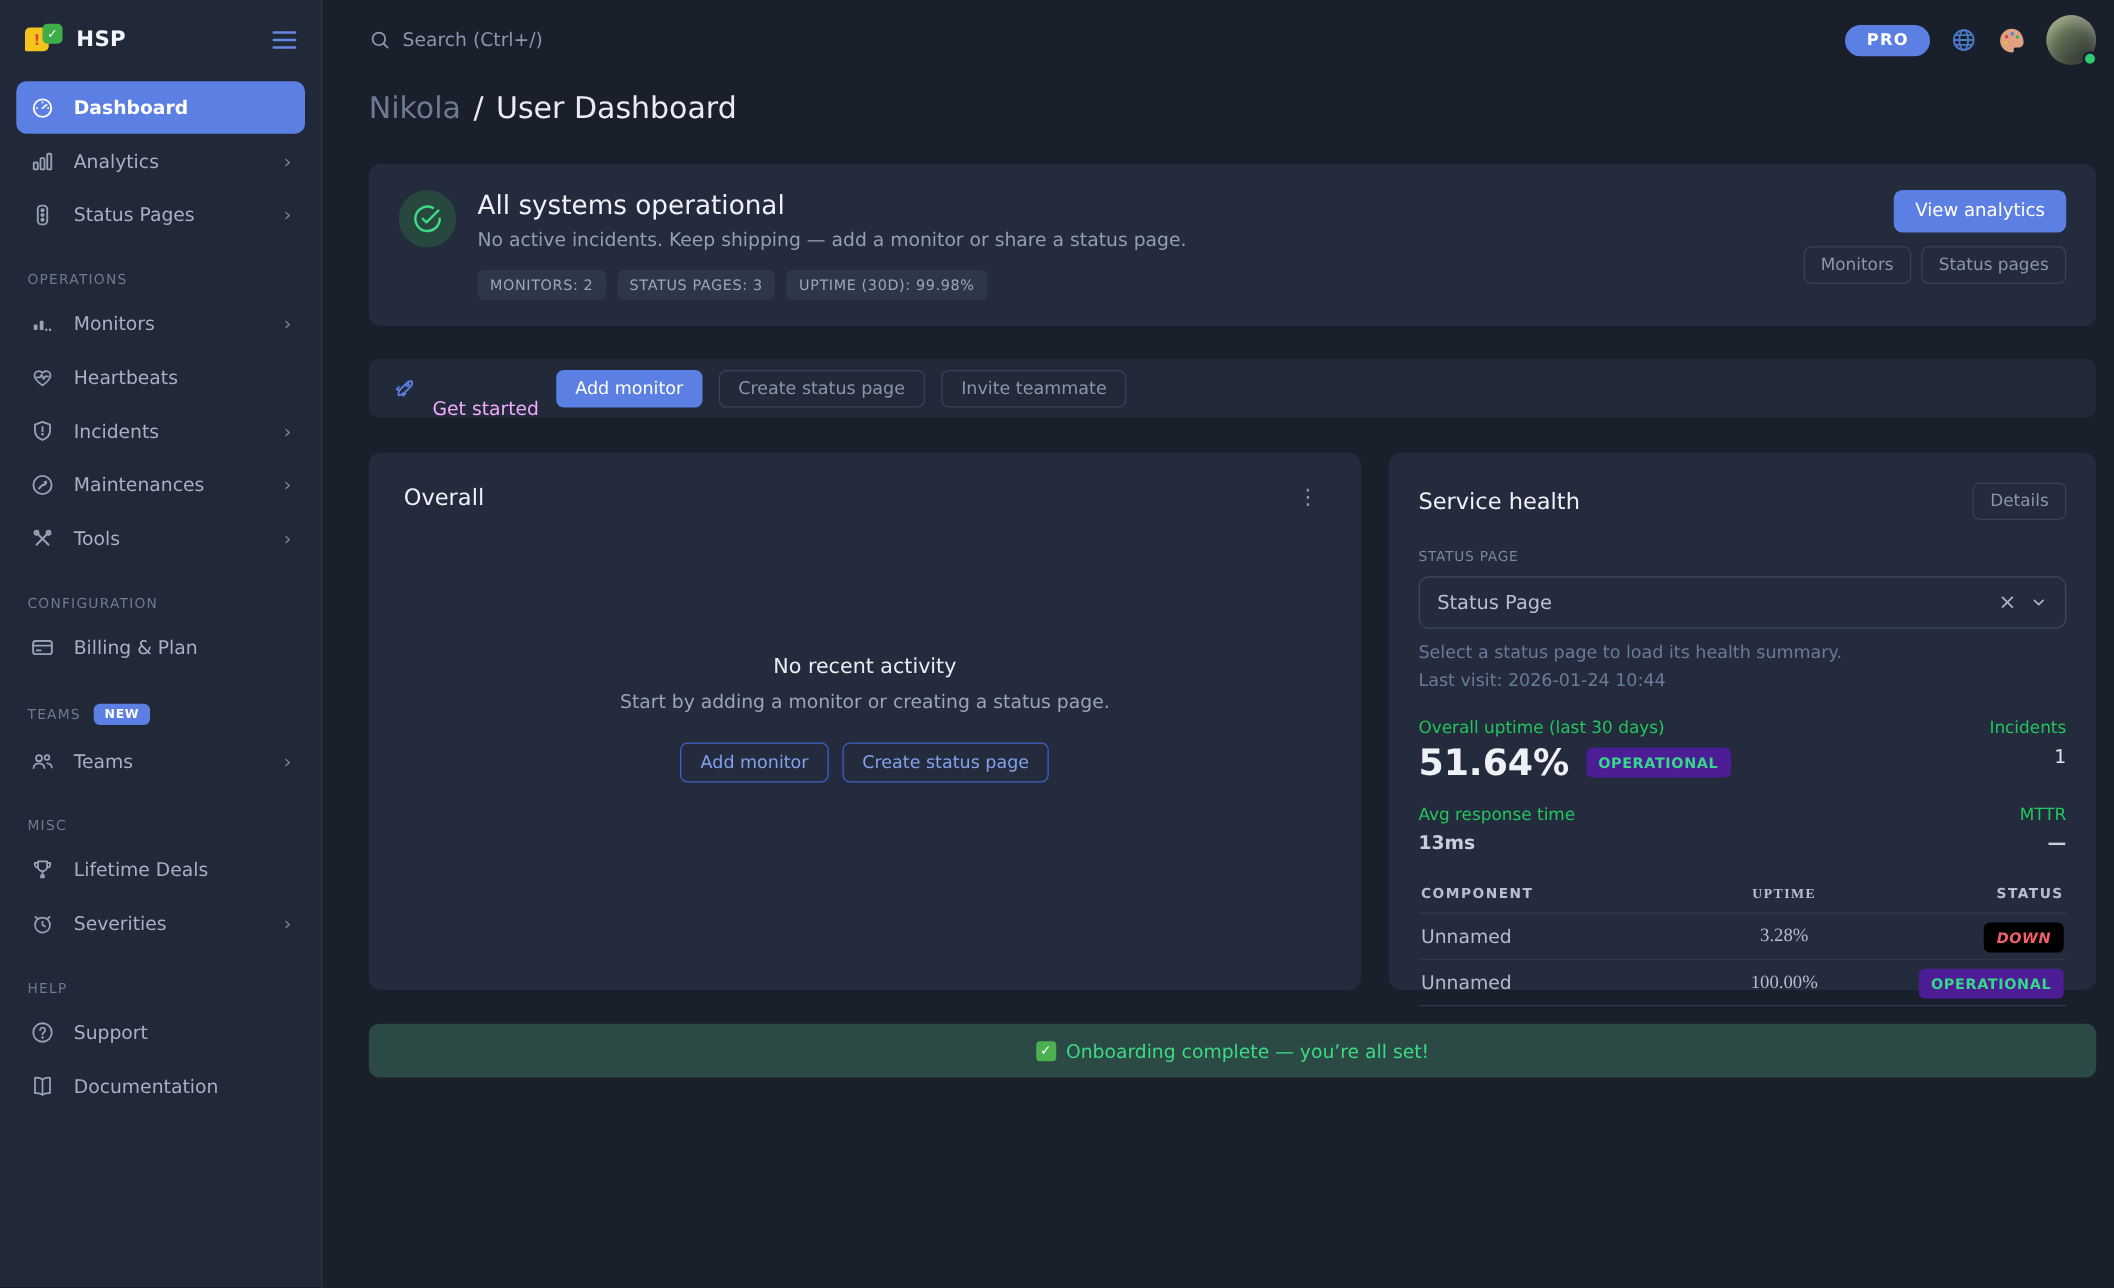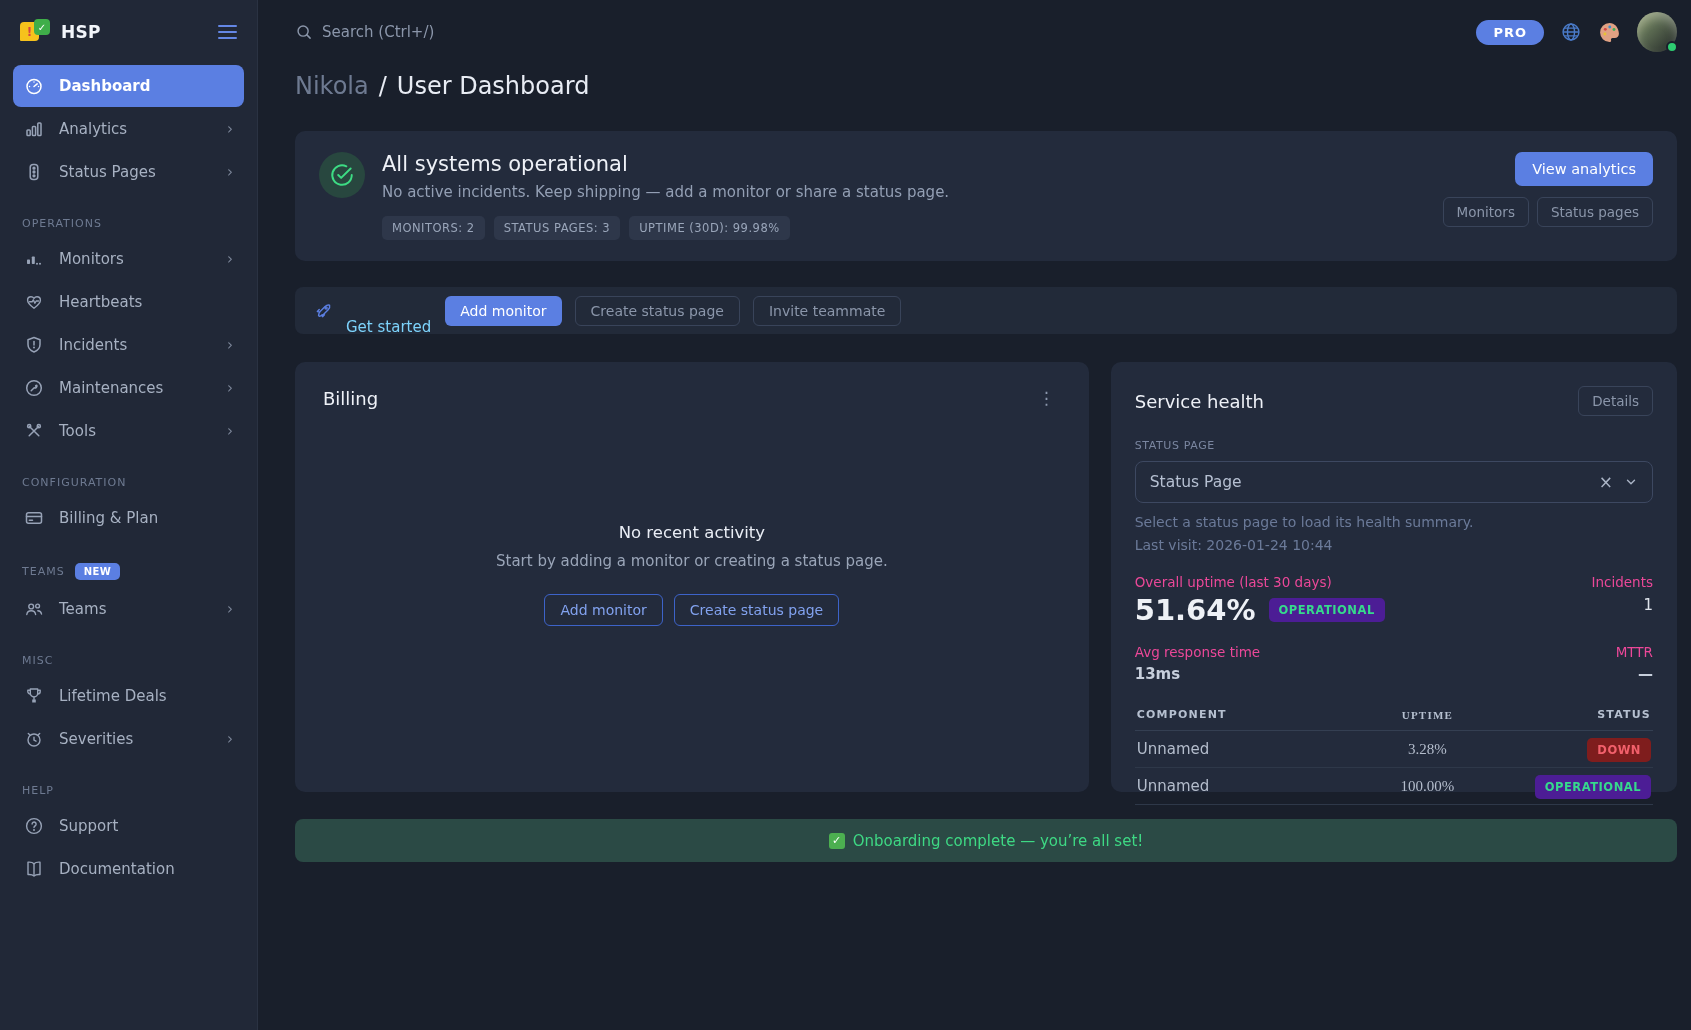--- a/index.html
+++ b/index.html
@@ -100,21 +100,21 @@
     background:transparent; border:1px solid #39445a; color:#8b96aa;
     font-size:13.5px; padding:6px 13px; border-radius:6px;
   }
   .hero-right .row { display:flex; gap:8px; }
 
   
   .get-started {
     margin-top:26px; background:#222a39; border-radius:8px; height:47px;
     display:flex; align-items:center; padding:0 19px; gap:13px;
   }
-  .gs-label { color:#7dd3fc; margin-right:1px;margin-top:32px; }
+  .gs-label { color:#f0abfc; margin-right:1px;margin-top:32px; }
   .btn-sm-primary { background:#5b7fe2; color:#fff; font-size:14px; padding:7px 15px; border-radius:6px; }
   .btn-sm-ghost {
     background:transparent; border:1px solid #39445a; color:#8b96aa;
     font-size:14px; padding:6px 15px; border-radius:6px;
   }
 
   
   .cards { margin-top:28px; display:flex; gap:22px; }
   .card { background:#232b3c; border-radius:10px; height:430px; }
   .card-activity { flex:800; display:flex; flex-direction:column; padding:26px 28px; }
@@ -138,26 +138,26 @@
     margin-top:9px; height:42px; border:1px solid #3d4861; border-radius:8px;
     display:flex; align-items:center; padding:0 14px; cursor:pointer;
   }
   .select .val { color:#b6c0d2; font-size:15.5px; }
   .select .tools { margin-left:auto; display:flex; align-items:center; gap:11px; color:#aab4c6; }
   .select .clear { font-size:17px; line-height:1; cursor:pointer; }
   .helper { margin-top:11px; font-size:14px; color:#6b7a99; }
   .lastvisit { margin-top:7px; font-size:14px; color:#6b7a99; }
 
   .stats-row { margin-top:21px; display:flex; justify-content:space-between; align-items:flex-start; }
-  .stat-label { font-size:13.5px; color:#ec4899; }
+  .stat-label { font-size:13.5px; color:#22c55e; }
   .uptime-line { display:flex; align-items:center; gap:13px; margin-top:3px; }
   .uptime-val { font-size:29px; font-weight:bold; color:#eef1f6; }
   .badge { font-size:11.5px; font-weight:bold; letter-spacing:.5px; padding:5px 10px; border-radius:5px; }
   .badge-op { background:#4c1d95; color:#36d98c; }
-  .badge-down { background:#7f1d1d; color:#f2606b; }
+  .badge-down { background:#000000; color:#f2606b;font-style:italic; }
   .stat-right { text-align:right; }
   .stat-big { margin-top:6px; font-size:15px; color:#dfe4ec; }
   .stats-row2 { margin-top:17px; display:flex; justify-content:space-between; }
   .stat-strong { margin-top:5px; font-size:15px; font-weight:bold; color:#c7cfdc; }
 
   .sh-table { margin-top:19px; }
   .t-row { display:grid; grid-template-columns:1.45fr 1fr 1fr; align-items:center; padding:9px 2px; border-bottom:1px solid #2e3849; }
   .t-row.head { border-bottom:1px solid #343f52; padding:6px 2px 9px; }
   .th { font-size:11px; font-weight:bold; letter-spacing:1.2px; color:#b6c0d0; }
   .td { font-size:15px; color:#b4bdcc; }
@@ -456,21 +456,21 @@
     <span class="gs-label">Get started</span>
     <button class="btn btn-sm-primary">Add monitor</button>
     <button class="btn btn-sm-ghost">Create status page</button>
     <button class="btn btn-sm-ghost">Invite teammate</button>
   </section>
 
   <div class="cards">
 
     <section class="card card-activity">
       <div class="act-head">
-        <span class="card-title">Billing</span>
+        <span class="card-title">Overall</span>
         <span class="kebab">⋮</span>
       </div>
       <div class="empty">
         <div class="empty-title">No recent activity</div>
         <div class="empty-sub">Start by adding a monitor or creating a status page.</div>
         <div class="empty-actions">
           <button class="btn btn-outline-blue">Add monitor</button>
           <button class="btn btn-outline-blue">Create status page</button>
         </div>
       </div>

